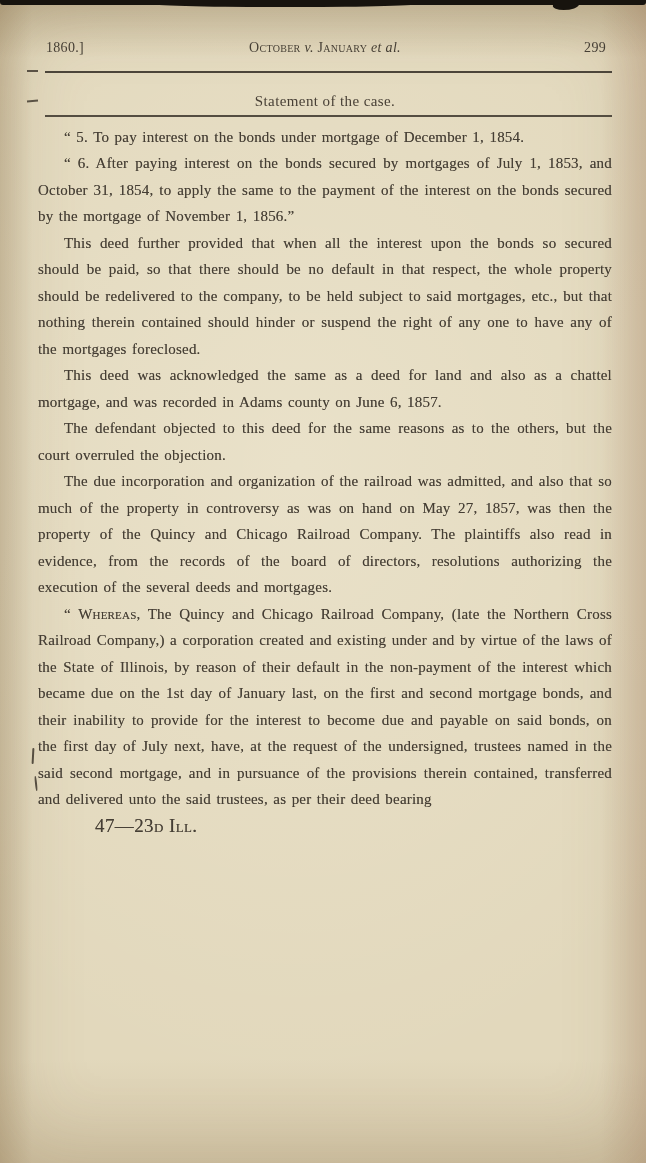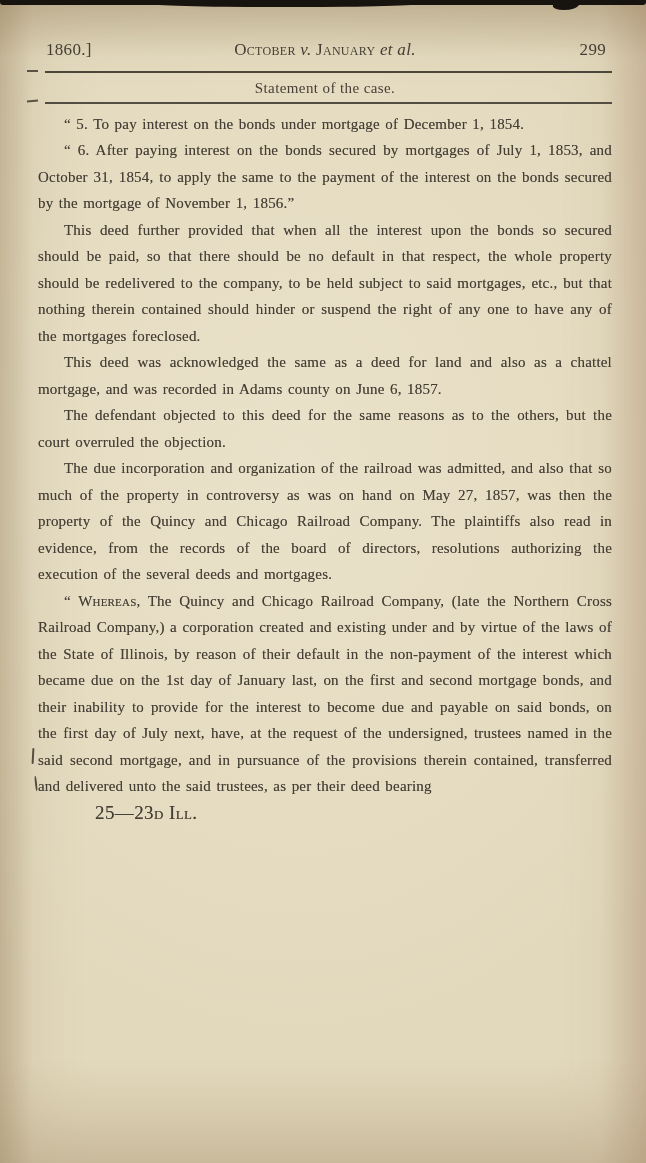--- a/index.html
+++ b/index.html
@@ -26,38 +26,38 @@
     content:"";position:absolute;left:150px;top:0;width:270px;height:7px;
     background:#17130e;border-radius:0 0 45% 45%;
   }
   .top-edge::after{
     content:"";position:absolute;left:553px;top:0;width:26px;height:10px;
     background:#17130e;border-radius:0 0 55% 45%;transform:skewX(-12deg);
   }
   .content{padding:40px 34px 0 38px;}
   .runhead{
     position:relative;height:23px;
-    font-size:17px;letter-spacing:0.3px;
+    font-size:14px;letter-spacing:0.3px;
   }
   .runhead .year{position:absolute;left:8px;top:0;}
   .runhead .pagenum{position:absolute;right:6px;top:0;}
   .runhead .case-title{
     position:absolute;left:0;right:0;top:0;text-align:center;
     white-space:nowrap;
   }
   .sc{font-variant:small-caps;}
   .it{font-style:italic;}
   .rule{
     height:2px;background:#4c453a;margin-left:7px;width:567px;
     border:none;
   }
   .rule.thin{height:1.5px;background:#544d41;}
   .rule1{margin-top:8px;}
   .subheader{
-    margin-top:7px;text-align:center;
+    margin-top:20px;text-align:center;
     font-size:15px;letter-spacing:0.4px;color:#473f35;
   }
   .rule2{margin-top:5px;}
   .body-text{margin-top:7px;}
   .body-text p{
     margin:0;
     font-size:15px;line-height:26.5px;
     text-indent:26px;
     text-align:justify;
     letter-spacing:0.2px;word-spacing:1.5px;
@@ -99,21 +99,21 @@
     <div class="body-text">
       <p>“ 5. To pay interest on the bonds under mortgage of December 1, 1854.</p>
       <p>“ 6. After paying interest on the bonds secured by mortgages of July 1, 1853, and October 31, 1854, to apply the same to the payment of the interest on the bonds secured by the mortgage of November 1, 1856.”</p>
       <p>This deed further provided that when all the interest upon the bonds so secured should be paid, so that there should be no default in that respect, the whole property should be redelivered to the company, to be held subject to said mortgages, etc., but that nothing therein contained should hinder or suspend the right of any one to have any of the mortgages foreclosed.</p>
       <p>This deed was acknowledged the same as a deed for land and also as a chattel mortgage, and was recorded in Adams county on June 6, 1857.</p>
       <p>The defendant objected to this deed for the same reasons as to the others, but the court overruled the objection.</p>
       <p>The due incorporation and organization of the railroad was admitted, and also that so much of the property in controversy as was on hand on May 27, 1857, was then the property of the Quincy and Chicago Railroad Company.  The plaintiffs also read in evidence, from the records of the board of directors, resolutions authorizing the execution of the several deeds and mortgages.</p>
       <p><span class="sc">“ Whereas,</span><span> The Quincy and Chicago Railroad Company, (late the Northern Cross Railroad Company,) a corporation created and existing under and by virtue of the laws of the State of Illinois, by reason of their default in the non-payment of the interest which became due on the 1st day of January last, on the first and second mortgage bonds, and their inability to provide for the interest to become due and payable on said bonds, on the first day of July next, have, at the request of the undersigned, trustees named in the said second mortgage, and in pursuance of the provisions therein contained, transferred and delivered unto the said trustees, as per their deed bearing</span></p>
     </div>
 
-    <div class="footer-line sc">25—23d Ill.</div>
+    <div class="footer-line sc">47—23d Ill.</div>
 
   </div>
 
   <div class="margin-dash dash1"></div>
   <div class="margin-dash dash2"></div>
   <div class="scan-mark mark1"></div>
   <div class="scan-mark mark2"></div>
 
 </div>
 

